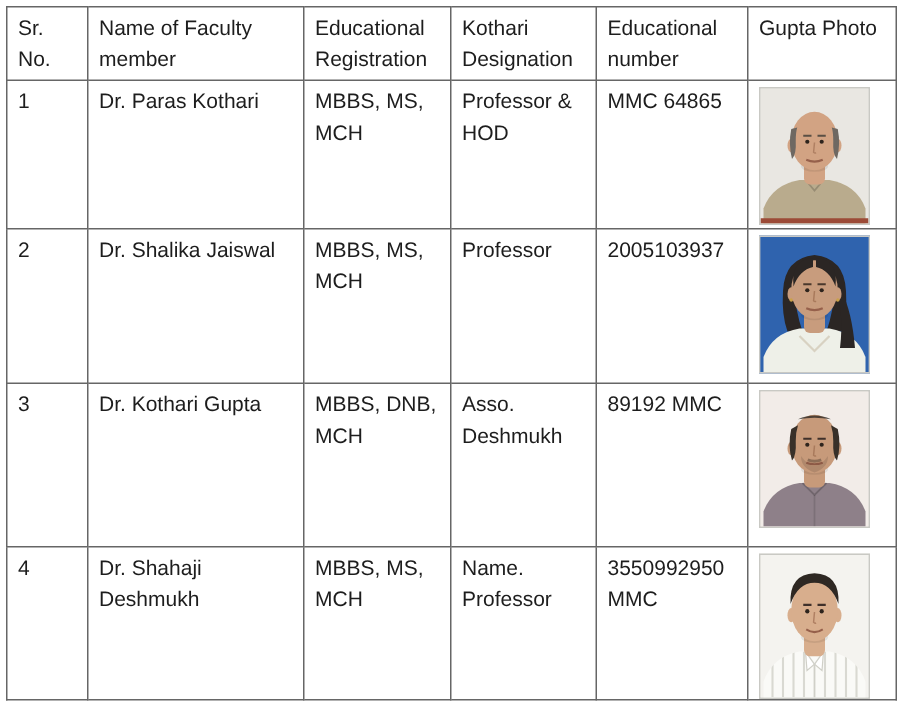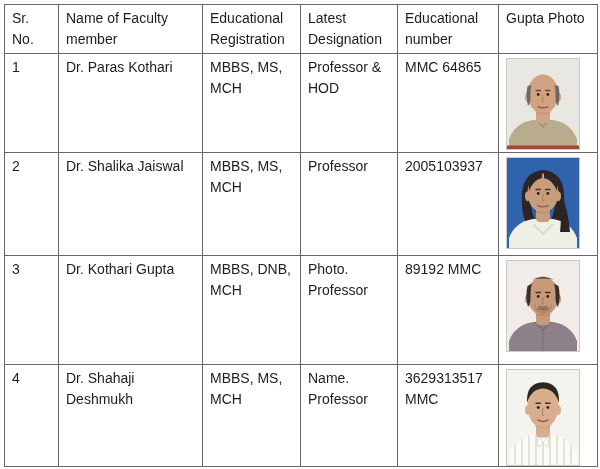--- a/index.html
+++ b/index.html
@@ -47,21 +47,21 @@
       <col style="width:98px">
     <col style="width:97px">
       <col style="width:101px">
       <col style="width:99px">
   </colgroup>
   <thead>
     <tr>
       <th>Sr. No.</th>
       <th>Name of Faculty member</th>
       <th>Educational Registration</th>
-      <th>Latest Designation</th>
+      <th>Kothari Designation</th>
       <th>Educational number</th>
       <th>Gupta Photo</th>
     </tr>
   </thead>
   <tbody>
 
     <tr>
       <td>1</td>
       <td>Dr. Paras Kothari</td>
       <td>MBBS, MS, MCH</td>
@@ -117,21 +117,21 @@
           <path d="M36,36 L35.4,42.5 Q36.2,43.4 37,42.8" stroke="#a97a5c" stroke-width="1" fill="none"></path>
           <path d="M30.5,47.5 Q36,50 41.5,47.5" stroke="#96604b" stroke-width="1.4" fill="none"></path>
         </svg>
       </td>
     </tr>
 
     <tr>
       <td>3</td>
       <td>Dr. Kothari Gupta</td>
       <td>MBBS, DNB, MCH</td>
-      <td>Photo. Professor</td>
+      <td>Asso. Deshmukh</td>
       <td>89192 MMC</td>
       <td class="photo-cell">
         <svg class="photo" viewBox="0 0 72 90" role="img" aria-label="Passport-style photo of man with receding hairline and stubble wearing mauve-grey shirt on pale background" style="--bg: #f2ece8; --skin: #c79a7a; --hair: #383029; --shirt: #8e8089;">
           <rect x="0" y="0" width="72" height="90" fill="var(--bg)"></rect>
           <path d="M2,90 L2,80 Q8,64 26,61 L46,61 Q64,64 70,80 L70,90 Z" fill="var(--shirt)"></path>
           <path d="M28,61 L36,69 L44,61" fill="none" stroke="rgba(0,0,0,0.2)" stroke-width="1.2"></path>
           <path d="M36,69 L36,90" stroke="rgba(0,0,0,0.12)" stroke-width="1.2"></path>
           <rect x="29" y="46" width="14" height="18" rx="4" fill="var(--skin)"></rect>
           <ellipse cx="36" cy="52" rx="9" ry="3.5" fill="rgba(0,0,0,0.08)"></ellipse>
           <ellipse cx="20.5" cy="38" rx="2.5" ry="4.5" fill="var(--skin)"></ellipse>
@@ -149,21 +149,21 @@
           <path d="M30.5,47.5 Q36,49.5 41.5,47.5" stroke="#8d5a46" stroke-width="1.3" fill="none"></path>
         </svg>
       </td>
     </tr>
 
     <tr>
       <td>4</td>
       <td>Dr. Shahaji Deshmukh</td>
       <td>MBBS, MS, MCH</td>
       <td>Name. Professor</td>
-      <td>3629313517 MMC</td>
+      <td>3550992950 MMC</td>
       <td class="photo-cell">
         <svg class="photo tall" viewBox="0 0 72 90" preserveAspectRatio="none" role="img" aria-label="Passport-style photo of young man with dark hair wearing white striped shirt on white background" style="--bg: #f4f3ef; --skin: #d8ae8d; --hair: #2e2823; --shirt: #fafaf7; --stripe: #d9d9d2;">
           <defs>
             <clipPath id="p4body">
                 <path d="M2,90 L2,80 Q8,64 26,61 L46,61 Q64,64 70,80 L70,90 Z"></path>
               </clipPath>
           </defs>
           <rect x="0" y="0" width="72" height="90" fill="var(--bg)"></rect>
           <path d="M2,90 L2,80 Q8,64 26,61 L46,61 Q64,64 70,80 L70,90 Z" fill="var(--shirt)"></path>
           <g clip-path="url(#p4body)" stroke="var(--stripe,#d9d9d2)" stroke-width="1.4">

